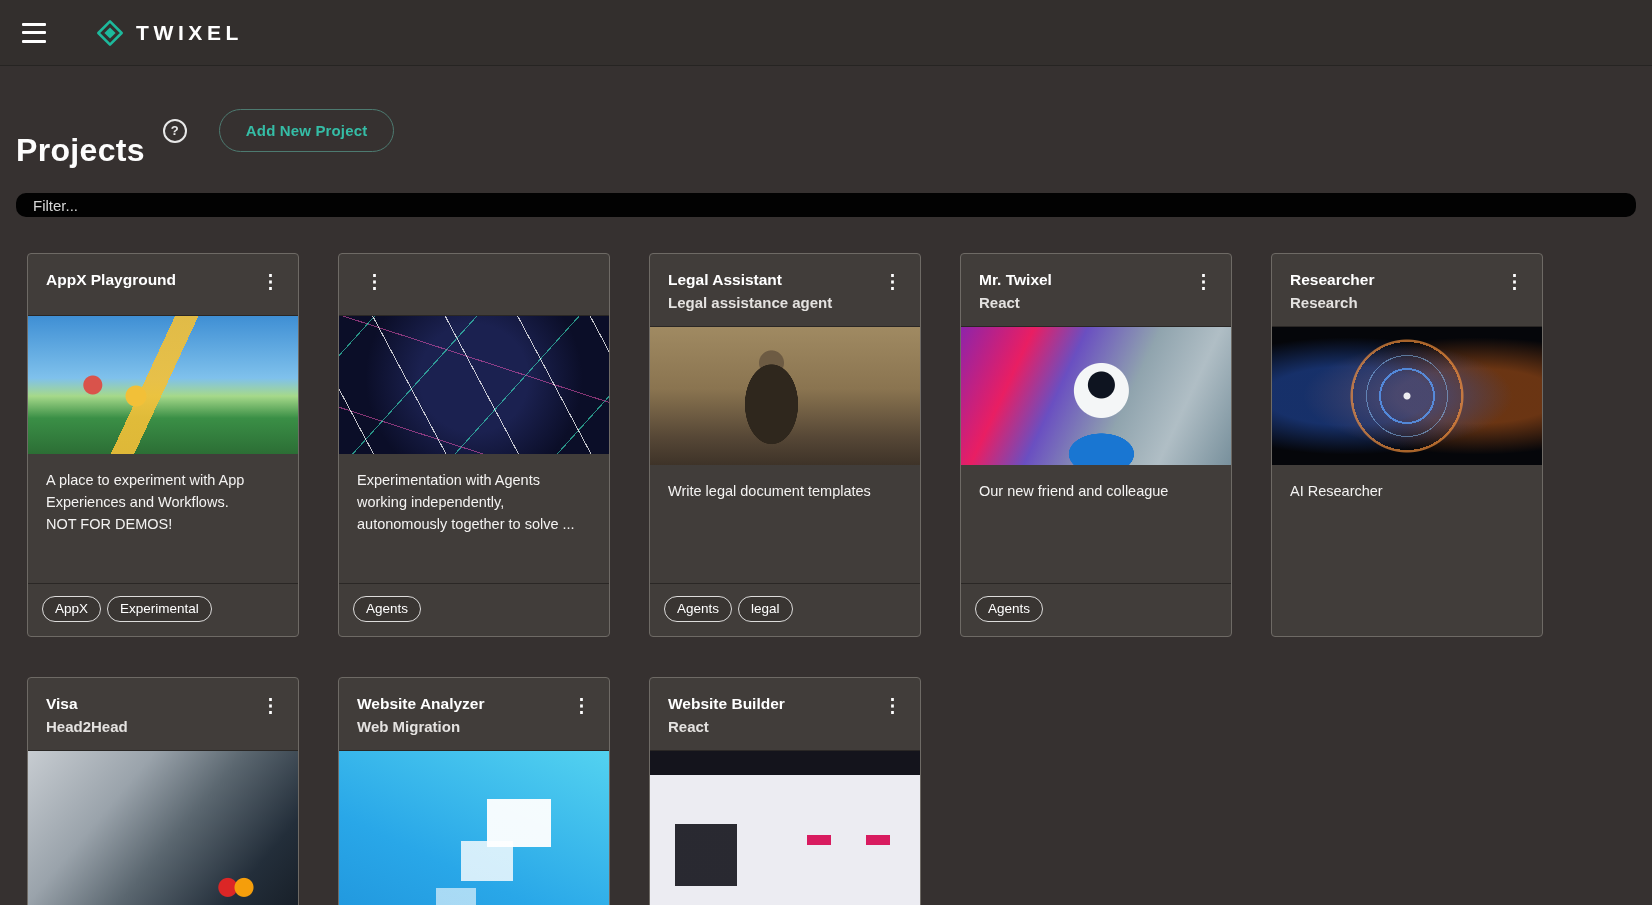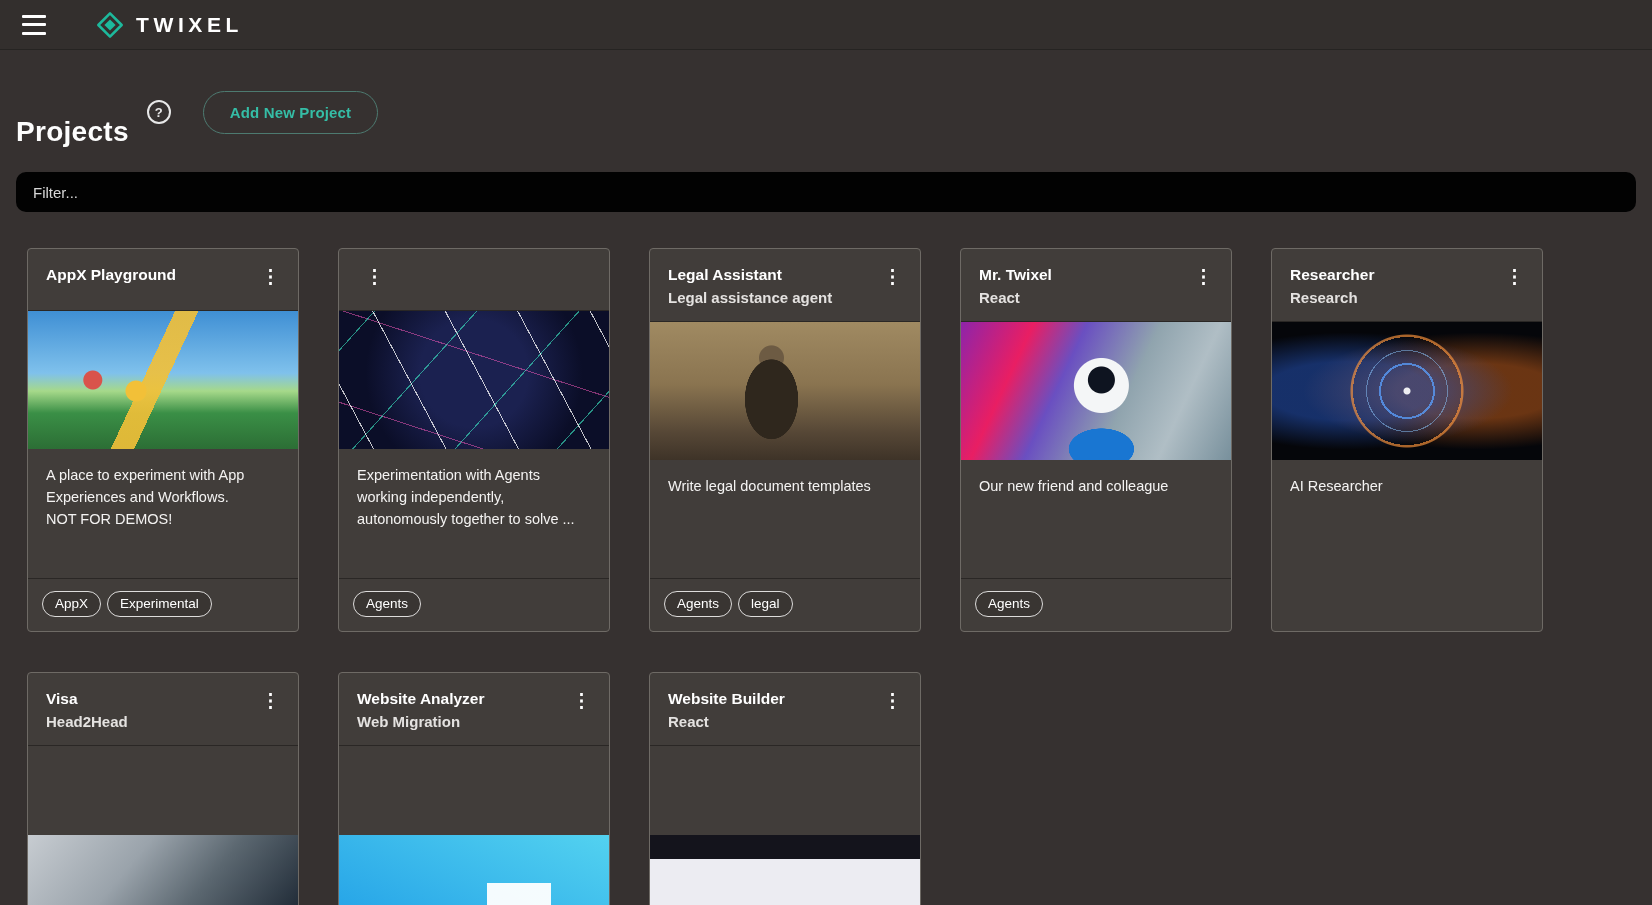--- a/index.html
+++ b/index.html
@@ -5,21 +5,21 @@
   * { box-sizing: border-box; margin: 0; padding: 0; }
   html, body { width: 1652px; height: 905px; overflow: hidden; }
   body {
     background: #363130;
     font-family: "Liberation Sans", sans-serif;
     color: #fff;
   }
 
   
   .topbar {
-    height: 50px;
+    height: 66px;
     display: flex;
     align-items: center;
     padding: 0 20px;
     background: #332f2d;
     border-bottom: 1px solid #262422;
   }
   .hamburger {
     width: 32px; height: 24px;
     background: none; border: none; cursor: pointer;
     display: flex; flex-direction: column; justify-content: space-between;
@@ -29,40 +29,40 @@
   .brand { display: flex; align-items: center; gap: 12px; margin-left: 44px; }
   .brand-text {
     font-size: 21px; font-weight: bold; letter-spacing: .22em; color: #fff;
   }
 
   
   .page-head {
     display: flex; align-items: center; gap: 18px;
     padding: 26px 16px 0 16px;
   }
-  .page-title { font-size: 28px; font-weight: bold; color: #fdfdfd; letter-spacing: .01em; margin-top: 40px; }
+  .page-title { font-size: 32px; font-weight: bold; color: #fdfdfd; letter-spacing: .01em; margin-top: 40px; }
   .help-btn {
     width: 24px; height: 24px; border-radius: 50%;
     border: 2px solid #e8e8e8; background: none; color: #e8e8e8;
     font-size: 13px; font-weight: bold; line-height: 1;
     display: flex; align-items: center; justify-content: center; cursor: pointer;
   }
   .add-btn {
     margin-left: 14px;
     border: 1px solid #4d7a70; border-radius: 22px;
     background: transparent; color: #35bda6;
     font-size: 15px; font-weight: bold; letter-spacing: .01em;
     padding: 12px 26px; cursor: pointer;
     font-family: "Liberation Sans", sans-serif;
   }
 
   
   .filter-wrap { padding: 24px 16px 0 16px; }
   .filter-input {
-    width: 100%; height: 40px;
+    width: 100%; height: 24px;
     background: #020202; border: none; border-radius: 10px;
     color: #e5e5e5; font-size: 15px; padding: 0 17px;
     font-family: "Liberation Sans", sans-serif;
     outline: none;
   }
   .filter-input::placeholder { color: #d8d8d8; opacity: 1; }
 
   
   .grid {
     margin: 36px 0 0 27px;
@@ -73,21 +73,20 @@
     align-items: stretch;
   }
   .card {
     background: #413d3a;
     border: 1px solid #6e6a65;
     border-radius: 4px;
     display: flex; flex-direction: column;
     overflow: hidden;
     min-height: 384px;
     cursor: pointer;
-    justify-content: space-between;
   }
   .card-head {
     display: flex; align-items: flex-start; justify-content: space-between;
     padding: 14px 10px 12px 18px;
     border-bottom: 1px solid rgba(0,0,0,.35);
     min-height: 62px;
   }
   .card-title { font-size: 15.5px; font-weight: bold; color: #ffffff; line-height: 1.5; }
   .card-subtitle { font-size: 15px; color: #e4e2e0; line-height: 1.45; font-weight: bold; margin-top: 1px; }
   .kebab {

